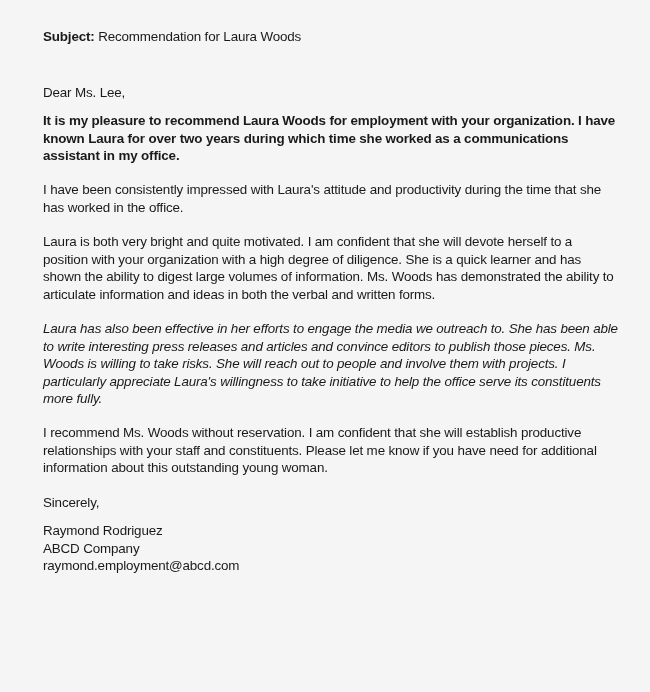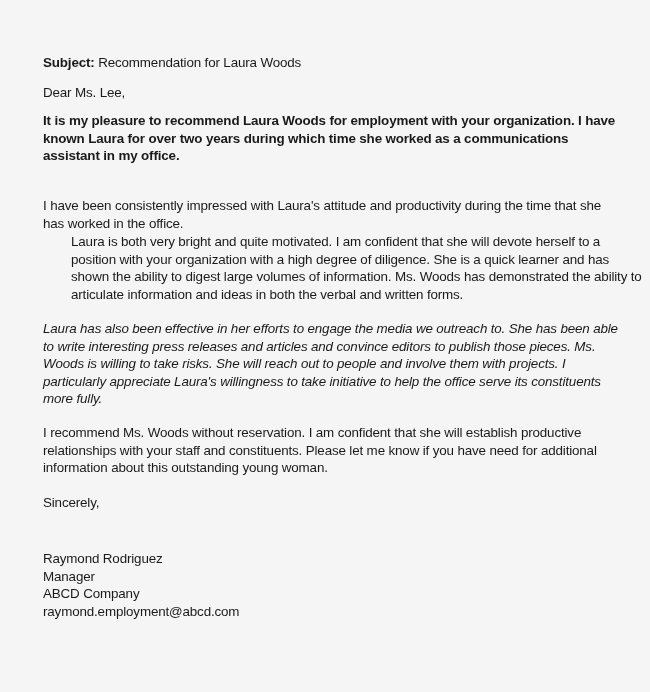--- a/index.html
+++ b/index.html
@@ -19,50 +19,50 @@
       position: absolute;
       left: 43px;
       top: 0;
       width: 600px;
       font-size: 13.4px;
       line-height: 17.6px;
       letter-spacing: -0.15px;
     }
     .subject {
       position: absolute;
-      top: 54px;
+      top: 28px;
       left: 0;
       white-space: nowrap;
     }
     .subject b { font-weight: bold; }
     .salutation {
       position: absolute;
       top: 84px;
       left: 0;
     }
     .para {
       position: absolute;
       left: 0;
       width: 575px;
       margin: 0;
     }
     .p1 { top: 112px; font-weight: bold; }
-    .p2 { top: 181px; margin-top: 16px; }
-    .p3 { top: 233px; margin-left: 28px; }
+    .p2 { top: 181px; }
+    .p3 { top: 233px; }
     .p4 { top: 320px; font-style: italic; }
     .p5 { top: 424px; }
     .closing {
       position: absolute;
       top: 494px;
       left: 0;
       text-align: right;
     }
     .signature {
       position: absolute;
-      top: 550px;
+      top: 522px;
       left: 0;
     }
     .signature div {
       height: 17.6px;
     }
   </style>
 </head>
 <body>
 
 <div class="page">
@@ -75,17 +75,16 @@
   <p class="para p1">It is my pleasure to recommend Laura Woods for employment with your organization. I have known Laura for over two years during which time she worked as a communications assistant in my office.</p>
   <p class="para p2">I have been consistently impressed with Laura's attitude and productivity during the time that she has worked in the office.</p>
   <p class="para p3">Laura is both very bright and quite motivated. I am confident that she will devote herself to a position with your organization with a high degree of diligence. She is a quick learner and has shown the ability to digest large volumes of information. Ms. Woods has demonstrated the ability to articulate information and ideas in both the verbal and written forms.</p>
   <p class="para p4">Laura has also been effective in her efforts to engage the media we outreach to. She has been able to write interesting press releases and articles and convince editors to publish those pieces. Ms. Woods is willing to take risks. She will reach out to people and involve them with projects. I particularly appreciate Laura's willingness to take initiative to help the office serve its constituents more fully.</p>
   <p class="para p5">I recommend Ms. Woods without reservation. I am confident that she will establish productive relationships with your staff and constituents. Please let me know if you have need for additional information about this outstanding young woman.</p>
 
   <div class="closing">Sincerely,</div>
 
   <div class="signature">
     <div>Raymond Rodriguez</div>
-    <div>Manager</div>
     <div>ABCD Company</div>
     <div>raymond.employment@abcd.com</div>
   </div>
 </div>
 
 </body></html>

